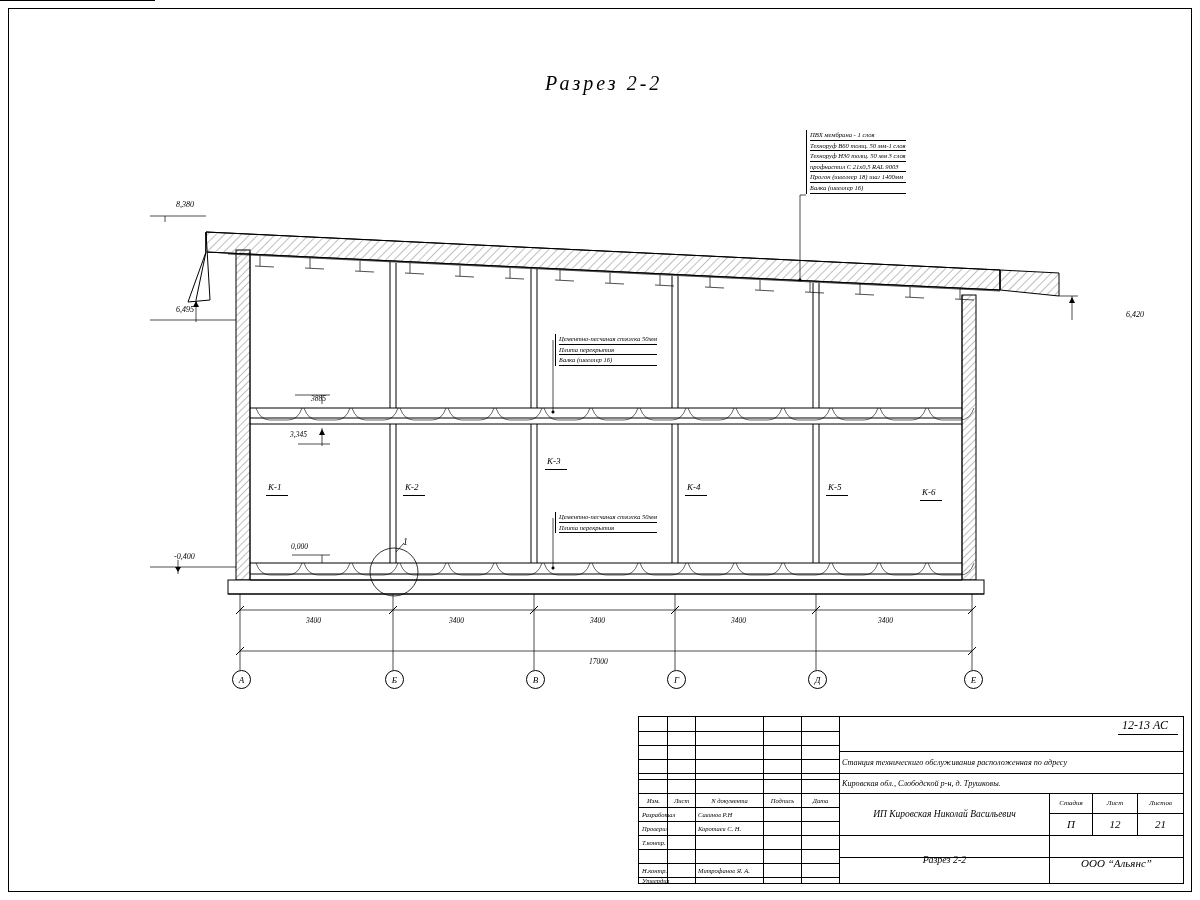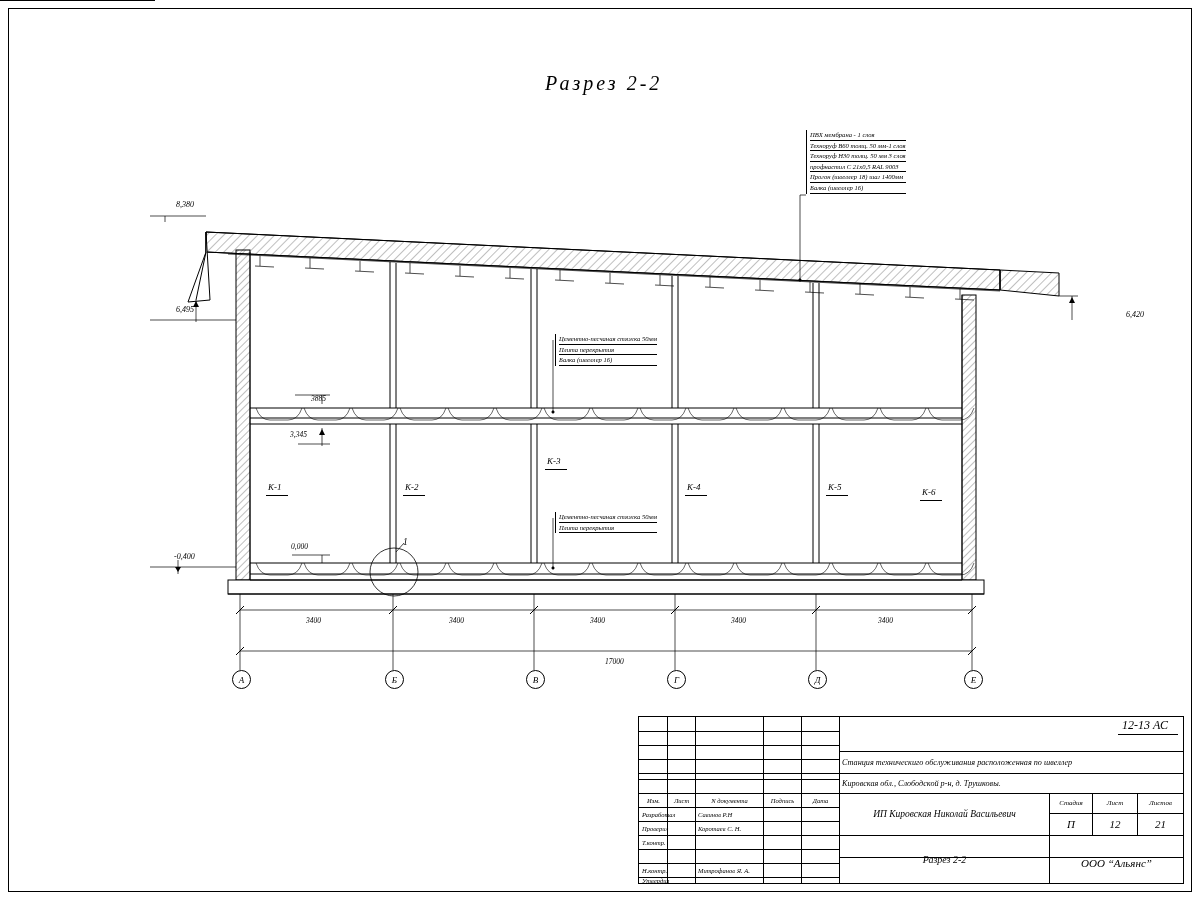--- a/index.html
+++ b/index.html
@@ -361,21 +361,21 @@
   <div class="line hline" style="left:826px; top:495px; width:22px;"></div>
   <div class="line hline" style="left:920px; top:500px; width:22px;"></div>
 
   <div class="txt t9" style="left:403px; top:537px;">1</div>
 
   <div class="txt dim-txt" style="left:306px; top:616px;">3400</div>
   <div class="txt dim-txt" style="left:449px; top:616px;">3400</div>
   <div class="txt dim-txt" style="left:590px; top:616px;">3400</div>
   <div class="txt dim-txt" style="left:731px; top:616px;">3400</div>
   <div class="txt dim-txt" style="left:878px; top:616px;">3400</div>
-  <div class="txt dim-txt" style="left:589px; top:657px;margin-left:16px;">17000</div>
+  <div class="txt dim-txt" style="left:589px; top:657px;">17000</div>
 
   <div class="axis-circle" style="left:232px; top:670px;">А</div>
   <div class="axis-circle" style="left:385px; top:670px;">Б</div>
   <div class="axis-circle" style="left:526px; top:670px;">В</div>
   <div class="axis-circle" style="left:667px; top:670px;">Г</div>
   <div class="axis-circle" style="left:808px; top:670px;">Д</div>
   <div class="axis-circle" style="left:964px; top:670px;">Е</div>
 
   <div class="txt t12" style="left:1122px; top:718px;">12-13 АС</div>
   <div class="line hline" style="left:1118px; top:734px; width:60px;"></div>
@@ -405,21 +405,21 @@
     <div class="sb" style="left:56px; top:0; width:1px; height:167px;"></div>
     <div class="sb" style="left:124px; top:0; width:1px; height:167px;"></div>
     <div class="sb" style="left:162px; top:0; width:1px; height:167px;"></div>
     <div class="sb" style="left:200px; top:0; width:1px; height:167px;"></div>
 
     <div class="sb" style="left:410px; top:76px; width:1px; height:42px;"></div>
     <div class="sb" style="left:453px; top:76px; width:1px; height:42px;"></div>
     <div class="sb" style="left:498px; top:76px; width:1px; height:42px;"></div>
     <div class="sb" style="left:410px; top:118px; width:1px; height:49px;"></div>
 
-    <div class="cell" style="left:201px; top:34px; width:343px; height:22px; font-size:8.2px;">Станция техническиго обслуживания расположенная по швеллер</div>
+    <div class="cell" style="left:201px; top:34px; width:343px; height:22px; font-size:8.2px;">Станция техническиго обслуживания расположенная по адресу</div>
     <div class="cell" style="left:201px; top:56px; width:343px; height:20px; font-size:8.2px;">Кировская обл., Слободской р-н, д. Трушковы.</div>
 
     <div class="cell ctr" style="left:1px; top:76px; width:27px; height:14px; font-size:6.5px;">Изм.</div>
     <div class="cell ctr" style="left:29px; top:76px; width:27px; height:14px; font-size:6.5px;">Лист</div>
     <div class="cell ctr" style="left:57px; top:76px; width:67px; height:14px; font-size:6.5px;">N документа</div>
     <div class="cell ctr" style="left:125px; top:76px; width:37px; height:14px; font-size:6.5px;">Подпись</div>
     <div class="cell ctr" style="left:163px; top:76px; width:37px; height:14px; font-size:6.5px;">Дата</div>
 
     <div class="cell" style="left:1px; top:90px; width:55px; height:14px; font-size:6.5px;">Разработал</div>
     <div class="cell" style="left:57px; top:90px; width:67px; height:14px; font-size:6.5px;">Савинов Р.Н</div>

